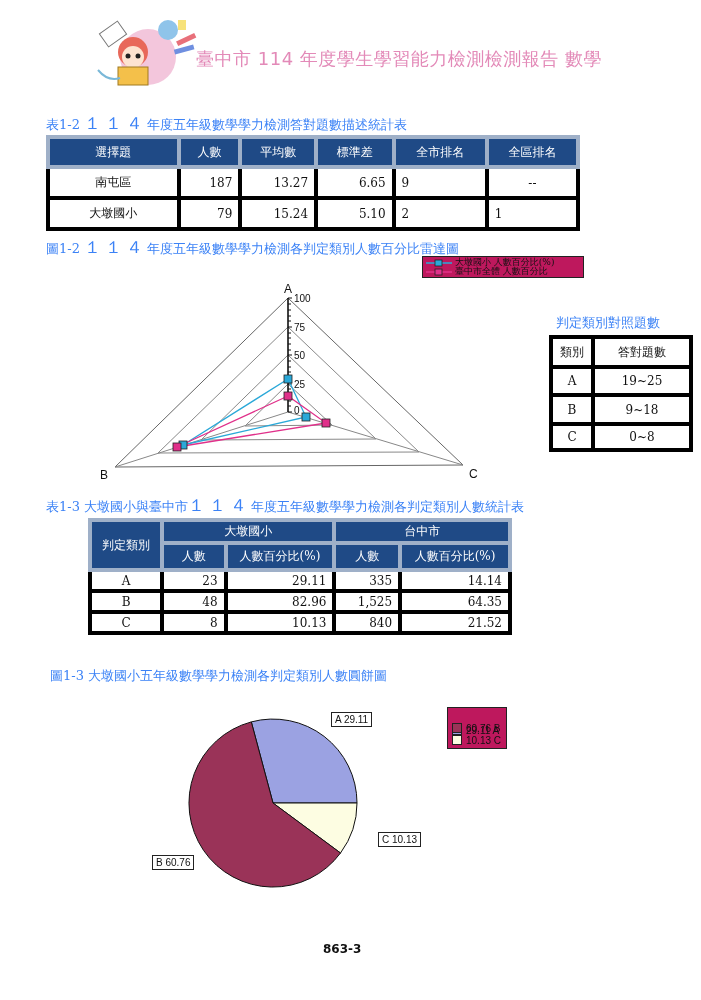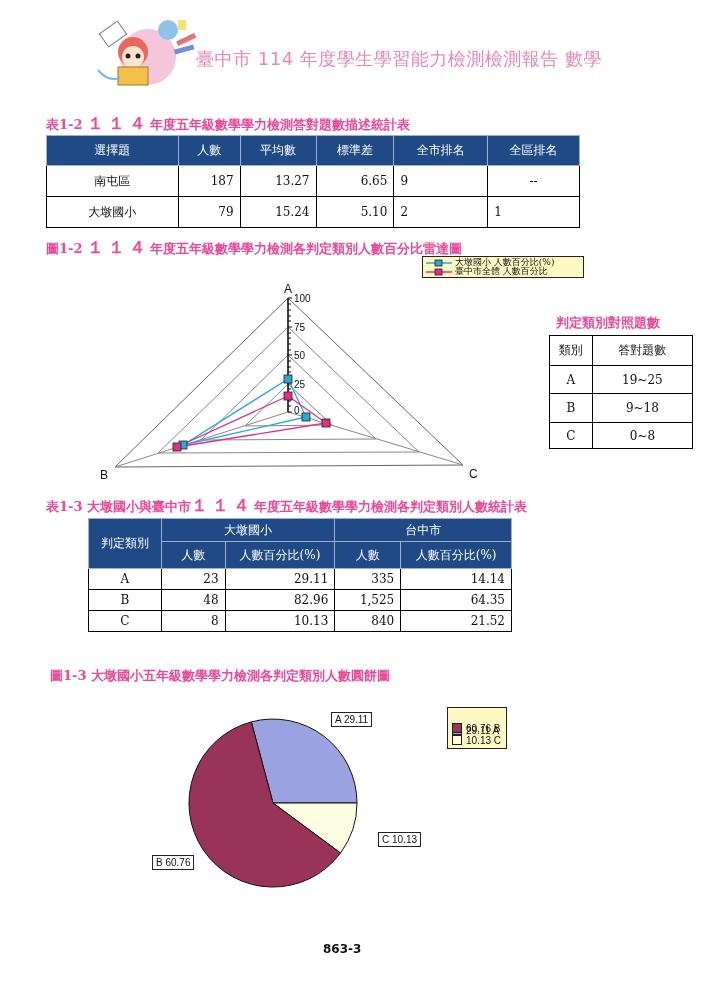--- a/index.html
+++ b/index.html
@@ -1,31 +1,31 @@
 <!DOCTYPE html>
 <html><head>
 <meta charset="utf-8">
 <style>
   html, body { margin:0; padding:0; background:#ffffff; }
   body { width:701px; height:1000px; position:relative; overflow:hidden;
          font-family: "DejaVu Serif", "Liberation Serif", serif; color:#111; }
   .abs { position:absolute; }
   .banner-title { left:196px; top:47px; font-family:"DejaVu Sans","Liberation Sans",sans-serif;
                   font-size:18px; color:#e38ab8; letter-spacing:0.5px; white-space:nowrap; }
-  .caption { font-family:"DejaVu Serif","Liberation Serif",serif; font-weight:bold;
-             font-size:13px; white-space:nowrap; color:#ec4899; }
+  .caption { font-family:"DejaVu Serif","Liberation Serif",serif; font-weight:normal;
+             font-size:13px; white-space:nowrap; color:#3b82f6; }
   .caption .big { font-size:17px; letter-spacing:4px; }
   table.tbl { position:absolute; border-collapse:collapse; font-size:12px;
               font-family:"DejaVu Serif","Liberation Serif",serif; }
-  table.tbl td, table.tbl th { border:1px solid #000000; padding:0 6px; }
+  table.tbl td, table.tbl th { border:4px solid #000000; padding:0 6px; }
   table.tbl th { background:#1f4a86; color:#ffffff; font-weight:normal; border-color:#9fb0c8; }
   .num { text-align:right; }
   .ctr { text-align:center; }
   .lft { text-align:left; }
-  .legend-box { border:1px solid #222; background:#fef9c3; font-size:10px;text-align:center; }
+  .legend-box { border:1px solid #222; background:#be185d; font-size:10px;text-align:center; }
   .pie-lbl { position:absolute; border:1px solid #222; background:#fff;
              font-family:"Liberation Sans","DejaVu Sans",sans-serif; font-size:10px;
              padding:0 3px; line-height:13px; white-space:nowrap; }
 </style>
 </head>
 <body>
 
 <div class="abs" style="left:88px;top:12px;width:110px;height:75px;">
   <svg width="110" height="75" viewBox="0 0 110 75">
     <circle cx="60" cy="45" r="28" fill="#f3c6dc"></circle>

